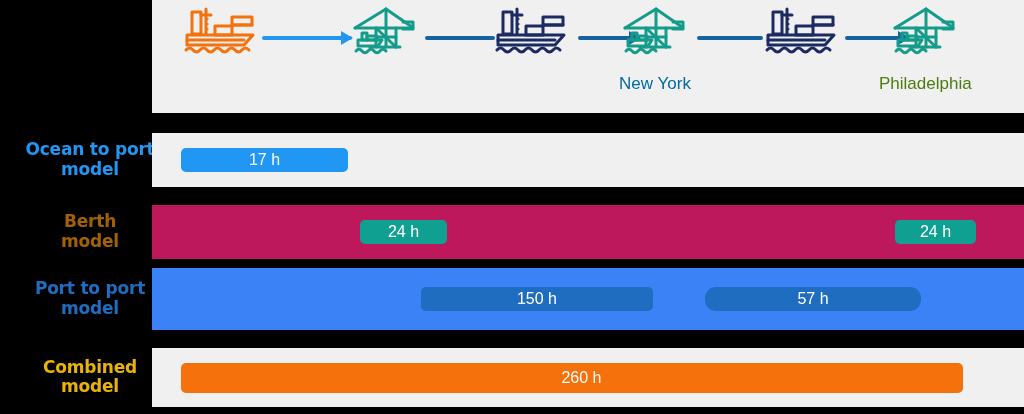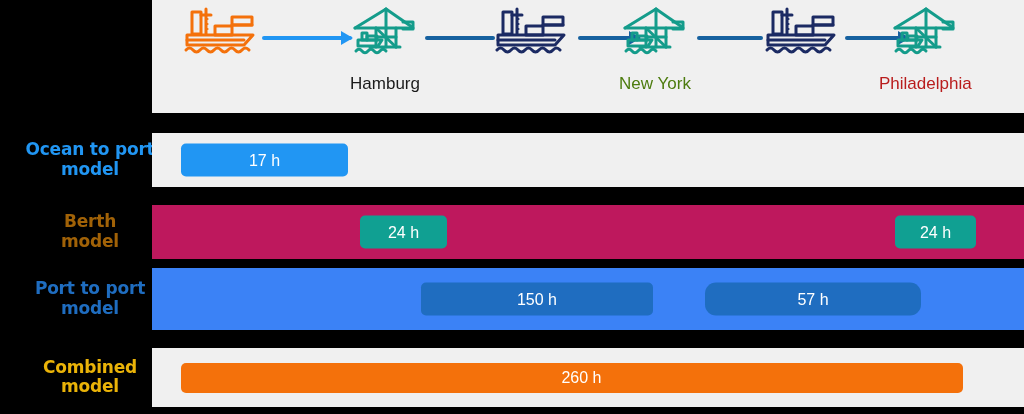--- a/index.html
+++ b/index.html
@@ -74,21 +74,21 @@
     position: absolute; right: -1px; top: -5px;
     width: 0; height: 0;
     border-top: 7px solid transparent;
     border-bottom: 7px solid transparent;
   }
 
   
   .track { position: absolute; left: 0; right: 0; top: 0; bottom: 0; }
   .bar {
     position: absolute;
-    height: 33px;
+    height: 24px;
     border-radius: 5px;
     top: 50%;
     transform: translateY(-50%);
     color: #fff;
     font-size: 16px;
     font-family: "Liberation Sans", sans-serif;
     display: flex;
     align-items: center;
     justify-content: center;
     white-space: nowrap;
@@ -164,21 +164,20 @@
 
     <path d="M21 41 h30"></path>
 
     <path d="M13 27 h5 v7 h-5 z"></path>
     <path d="M18 30 h10 v4 h-10 z"></path>
     <path d="M9 34 h24 l-4 6 H9 z"></path>
 
     <path d="M7 45 q3 -3.5 6 0 t6 0 t6 0 t6 0 t6 0"></path>
   </svg>
             </span>
-            <span class="caption" style="color: rgb(27, 27, 27);">Hamburg</span>
           </div>
           <div class="node" style="left: 334px;">
             <span class="glyph">
               <svg width="78" height="50" viewBox="0 0 78 50" fill="none" stroke="#1b2a63" stroke-width="3" stroke-linecap="round" stroke-linejoin="round">
 
     <path d="M10 6 h9 v22 h-9 z"></path>
     <path d="M24 3 v25"></path>
     <path d="M19 9 h10"></path>
     <circle cx="25.5" cy="13" r="1.1" fill="#1b2a63" stroke="none"></circle>
     <circle cx="25.5" cy="18" r="1.1" fill="#1b2a63" stroke="none"></circle>
@@ -215,21 +214,21 @@
 
     <path d="M21 41 h30"></path>
 
     <path d="M13 27 h5 v7 h-5 z"></path>
     <path d="M18 30 h10 v4 h-10 z"></path>
     <path d="M9 34 h24 l-4 6 H9 z"></path>
 
     <path d="M7 45 q3 -3.5 6 0 t6 0 t6 0 t6 0 t6 0"></path>
   </svg>
             </span>
-            <span class="caption" style="color: #4d7c0f;">New York</span>
+            <span class="caption" style="color: #0369a1;">New York</span>
           </div>
           <div class="node" style="left: 604px;">
             <span class="glyph">
               <svg width="78" height="50" viewBox="0 0 78 50" fill="none" stroke="#1b2a63" stroke-width="3" stroke-linecap="round" stroke-linejoin="round">
 
     <path d="M10 6 h9 v22 h-9 z"></path>
     <path d="M24 3 v25"></path>
     <path d="M19 9 h10"></path>
     <circle cx="25.5" cy="13" r="1.1" fill="#1b2a63" stroke="none"></circle>
     <circle cx="25.5" cy="18" r="1.1" fill="#1b2a63" stroke="none"></circle>
@@ -266,21 +265,21 @@
 
     <path d="M21 41 h30"></path>
 
     <path d="M13 27 h5 v7 h-5 z"></path>
     <path d="M18 30 h10 v4 h-10 z"></path>
     <path d="M9 34 h24 l-4 6 H9 z"></path>
 
     <path d="M7 45 q3 -3.5 6 0 t6 0 t6 0 t6 0 t6 0"></path>
   </svg>
             </span>
-            <span class="caption" style="color: #b91c1c;">Philadelphia</span>
+            <span class="caption" style="color: #4d7c0f;">Philadelphia</span>
           </div>
         </div>
     </div>
   </div>
 
   <div class="row" id="row-ocean" style="top: 133px; height: 54px;">
     <div class="row-label" style="color: rgb(33, 150, 243);">
       <span>Ocean to port</span><br>
       <span>model</span>
     </div>

